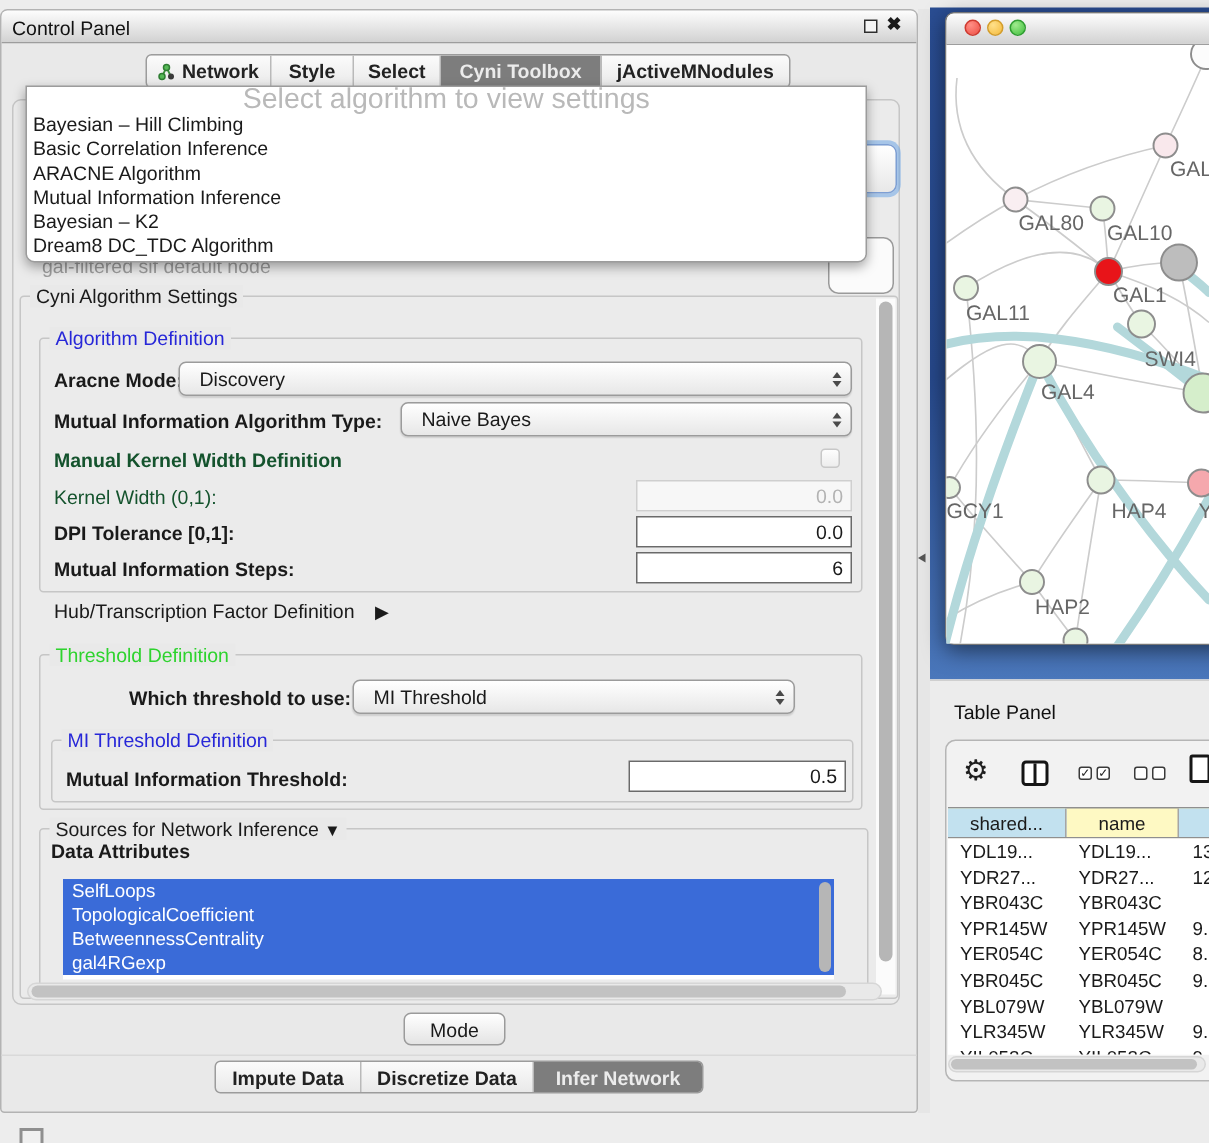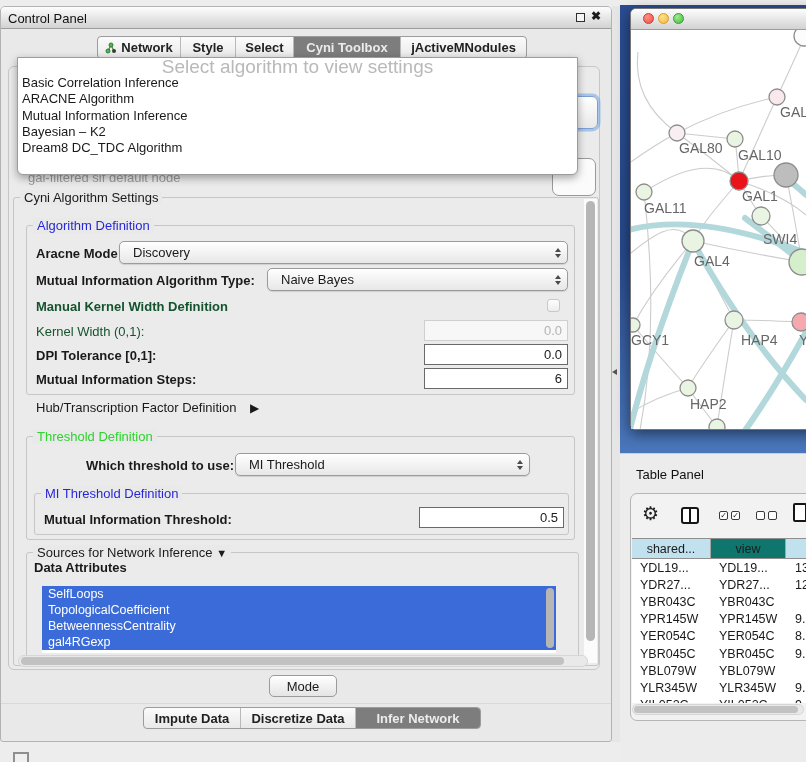--- a/index.html
+++ b/index.html
@@ -62,21 +62,21 @@
   .desktop{background:linear-gradient(180deg,#2a4d92 0%,#27498c 55%,#4a77bb 100%)}
   .net-win{background:#fff;border:1px solid #777;border-radius:6px;box-shadow:0 4px 14px rgba(0,0,0,.5)}
   .tl{width:11px;height:11px;border-radius:50%;position:absolute;top:13px}
   .tl.red{background:radial-gradient(circle at 35% 30%,#ff8f86,#ee4f44);border:1px solid #ce3a30}
   .tl.yellow{background:radial-gradient(circle at 35% 30%,#ffe08a,#f4ba3c);border:1px solid #d39d2b}
   .tl.green{background:radial-gradient(circle at 35% 30%,#a0eb8e,#3fbf3c);border:1px solid #2f9e31}
   svg text{font-family:"Liberation Sans",sans-serif;font-size:14px;fill:#666}
 
   
   .tbl-win{background:#f2f2f2;border:1px solid #b5b5b5;border-radius:7px}
-  .thead{display:flex;border-top:1px solid #8f8f8f;border-bottom:1px solid #8f8f8f;background:#0f766e}
+  .thead{display:flex;border-top:1px solid #8f8f8f;border-bottom:1px solid #8f8f8f;background:#fef9c3}
   .thcell{display:flex;align-items:center;justify-content:center;font-size:12.5px;border-right:1px solid #a5a5a5;height:100%;overflow:hidden;white-space:nowrap}
   .thcell.hl{background:#c2e1ef}
   .trow{display:flex;height:17.2px;align-items:center;background:#fff}
   .tcell{white-space:nowrap;overflow:hidden;font-size:12.5px}
   .tc1{width:79px;padding-left:8px}.tc2{width:75px;padding-left:8px}.tc3{width:20px;padding-left:9px}
 
   .mini-icon{display:flex;align-items:center;justify-content:center}
   .chk{width:9px;height:9px;border:1.5px solid #3a3a3a;border-radius:2px;font-size:8px;line-height:7px;text-align:center;color:#222;background:#fff}
   .cols-icon{width:18px;height:17px;border:2px solid #161616;border-radius:3px;position:relative;background:#fff}
   .cols-icon::after{content:"";position:absolute;left:6px;top:0;width:2px;height:13px;background:#161616}
@@ -123,20 +123,21 @@
   <div class="abs" style="left:8px;top:66px;width:592px;height:604px;border:1px solid #c6c6c6;border-radius:6px;background:#ebebeb"></div>
 
   <div class="abs" style="left:556px;top:96px;width:42px;height:33px;border:1px solid #7d9fd4;border-radius:6px;background:linear-gradient(#fff,#e8e8e8);box-shadow:0 0 0 2.5px rgba(110,165,230,.55)"></div>
   <div class="abs" style="left:552px;top:158px;width:44px;height:38px;border:1px solid #9a9a9a;border-radius:7px;background:#fbfbfb"></div>
   <div class="abs nowrap" style="left:28px;top:170px;color:#9b9b9b">gal-filtered sif default node</div>
 
   <div class="abs popup" style="left:17px;top:57px;width:561px;height:118px;z-index:30">
     <div class="popup-hint">Select algorithm to view settings</div>
     <div>
 
+        <div class="popup-item">Bayesian – Hill Climbing</div>
 
         <div class="popup-item">Basic Correlation Inference</div>
 
         <div class="popup-item bold">ARACNE Algorithm</div>
 
         <div class="popup-item">Mutual Information Inference</div>
 
         <div class="popup-item">Bayesian – K2</div>
 
         <div class="popup-item">Dream8 DC_TDC Algorithm</div>
@@ -230,21 +231,21 @@
   <div class="abs push-btn" style="left:269px;top:675px;width:68px;height:22px">Mode</div>
   <div class="abs" style="left:1px;top:703px;width:610px;height:1px;background:#d9d9d9"></div>
 
   <div class="abs seg-bar" style="left:143px;top:707px;height:22px">
     <div class="seg" style="width:97px">
         <span>Impute Data</span>
       </div>
     <div class="seg" style="width:115px">
         <span>Discretize Data</span>
       </div>
-    <div class="seg sel" style="width:124px">
+    <div class="seg sel" style="width:112px">
         <span>Infer Network</span>
       </div>
   </div>
 
   <div class="abs" style="left:13px;top:752px;width:16px;height:14px;border:2px solid #8f8f8f;background:#f0f0f0"></div>
 
   <div class="abs" style="left:612px;top:6px;width:8px;height:736px;background:#e6e6e6"></div>
   <div class="abs splitter-arrow" style="left:612px;top:369px"></div>
 
   <div class="abs desktop" style="left:620px;top:5px;width:186px;height:448px"></div>
@@ -328,21 +329,21 @@
       <span class="chk">✓</span>
   </div>
   <div class="abs mini-icon" style="left:756px;top:511px;gap:3px">
     <span class="chk"></span>
       <span class="chk"></span>
   </div>
   <div class="abs" style="left:793px;top:503px;width:14px;height:19px;border:2px solid #161616;border-radius:2px;background:#fff"></div>
 
   <div class="abs thead" style="left:632px;top:538px;width:174px;height:21px">
     <div class="thcell hl" style="width:79px">shared...</div>
-    <div class="thcell" style="width:75px">view</div>
+    <div class="thcell" style="width:75px">name</div>
     <div class="thcell hl" style="width:20px;border-right:none"></div>
   </div>
 
   <div class="abs" style="left:632px;top:559px;width:174px;height:144px;background:#fff;overflow:hidden">
 
       <div class="trow">
         <div class="tcell tc1">YDL19...</div>
         <div class="tcell tc2">YDL19...</div>
         <div class="tcell tc3">13</div>
       </div>

